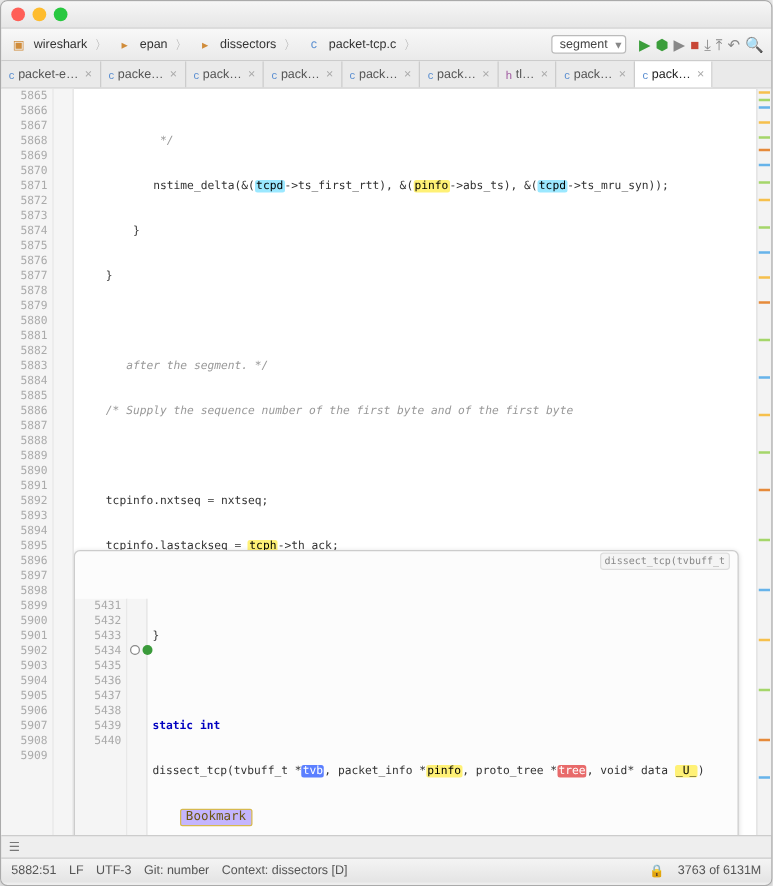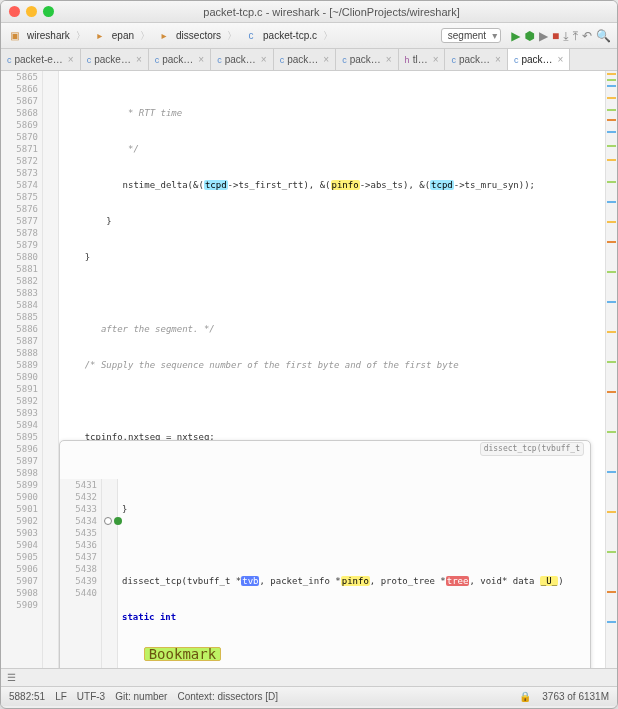--- a/index.html
+++ b/index.html
@@ -30,21 +30,21 @@
   .code{flex:1;font:9px Menlo,monospace;line-height:12px;white-space:pre;overflow:hidden;color:#333;position:relative}
   .cline{height:12px;padding-left:4px}
   .cmt{color:#999;font-style:italic}
   .kw{color:#0000c0;font-weight:bold}
   .h-cyan{background:#9be8ff;color:#000;border-radius:2px;padding:0 1px}
   .h-pink{background:#ffb0d8;color:#000;border-radius:2px;padding:0 1px}
   .h-yel{background:#fff176;color:#000;border-radius:2px;padding:0 1px}
   .h-blu{background:#5b7fff;color:#fff;border-radius:2px;padding:0 1px}
   .h-red{background:#e86a6a;color:#fff;border-radius:2px;padding:0 1px}
   .h-under{border-bottom:1px solid #c88}
-  .bookmark{background:#bef264;border:1px solid #d6b94f;border-radius:2px;padding:0 4px;font-size:14px;color:#6b5510;display:inline-block}
+  .bookmark{background:#c4b5fd;border:1px solid #d6b94f;border-radius:2px;padding:0 4px;font-size:10px;color:#6b5510;display:inline-block}
   .overlay{position:absolute;left:0;right:14px;top:369px;background:#fcfcfc;border:1px solid #ccc;border-radius:5px;box-shadow:0 1px 4px rgba(0,0,0,.15);padding:2px 0 2px 0;}
   .olabel{position:absolute;right:6px;top:1px;background:#f4f4f4;border:1px solid #ddd;border-radius:3px;font-size:8px;color:#888;padding:0 3px}
   .mm{width:12px;background:#f3f3f3;border-left:1px solid #e0e0e0;position:relative}
   .mm .m{position:absolute;left:1px;right:1px;height:2px}
   .bpdot{display:inline-block;width:8px;height:8px;border-radius:50%;background:#3a9a3a;margin-left:2px;position:relative;top:1px}
   .chkdot{display:inline-block;width:8px;height:8px;border-radius:50%;border:1px solid #888;margin-left:2px;position:relative;top:1px;background:#fff}
   .status{height:20px;background:linear-gradient(#f4f4f4,#e4e4e4);border-top:1px solid #ccc;display:flex;align-items:center;padding:0 8px;font-size:10px;color:#555;gap:10px}
   .status .spacer{flex:1}
   .lock{color:#888}
   #ovgutter{width:42px;background:#f5f5f5;color:#aaa;font:9px Menlo,monospace;text-align:right;padding-right:4px;line-height:12px;white-space:pre;border-right:1px solid #e4e4e4}
@@ -54,21 +54,20 @@
 </style>
 </head>
 <body>
 
 <div class="titlebar">
   <div class="traffic">
     <div class="dot r"></div>
     <div class="dot y"></div>
     <div class="dot g"></div>
   </div>
-  <div class="title">packet-tcp.c - wireshark - [~/ClionProjects/wireshark]</div>
 </div>
 
 <div class="toolbar">
   <span class="tbtn folder">▣</span>
   <span class="crumb">wireshark</span>
     <span class="sep">〉</span>
   <span class="tbtn folder">▸</span>
   <span class="crumb">epan</span>
     <span class="sep">〉</span>
   <span class="tbtn folder">▸</span>
@@ -201,21 +200,20 @@
 5922
 5923
 5924
 5925
 5926
 5927
 5928</div>
   <div class="gut2" id="gut2"></div>
   <div class="code" id="codearea">
     
-    <div class="cline"><span class="cmt">            * RTT time</span></div>
     <div class="cline"><span class="cmt">            */</span></div>
     <div class="cline"><span>           nstime_delta(&amp;(</span><span class="h-cyan">tcpd</span><span>-&gt;ts_first_rtt), &amp;(</span><span class="h-yel">pinfo</span><span>-&gt;abs_ts), &amp;(</span><span class="h-cyan">tcpd</span><span>-&gt;ts_mru_syn));</span></div>
     <div class="cline">        }</div>
     <div class="cline">    }</div>
     <div class="cline"></div>
     <div class="cline"><span class="cmt">       after the segment. */</span></div>
     <div class="cline"><span class="cmt">    /* Supply the sequence number of the first byte and of the first byte</span></div>
     <div class="cline"></div>
     <div class="cline"><span>    tcpinfo.nxtseq = nxtseq;</span></div>
     <div class="cline"><span>    tcpinfo.lastackseq = </span><span class="h-yel">tcph</span><span>-&gt;th_ack;</span></div>
@@ -261,22 +259,22 @@
 5435
 5436
 5437
 5438
 5439
 5440</div>
         <div id="ovgut2"><div style="height:36px"></div><span class="chkdot"></span><span class="bpdot"></span></div>
         <div style="flex:1">
           <div class="cline">}</div>
           <div class="cline"></div>
+          <div class="cline"><span class="kw">static int</span></div>
           <div class="cline"><span>dissect_tcp(tvbuff_t *</span><span class="h-blu">tvb</span><span>, packet_info *</span><span class="h-yel">pinfo</span><span>, proto_tree *</span><span class="h-red">tree</span><span>, void* data </span><span class="h-yel">_U_</span><span>)</span></div>
-          <div class="cline"><span class="kw">static int</span></div>
           <div class="cline">    <span class="bookmark">Bookmark</span></div>
           
           
           
           
           
         </div>
       </div>
     </div>
 

